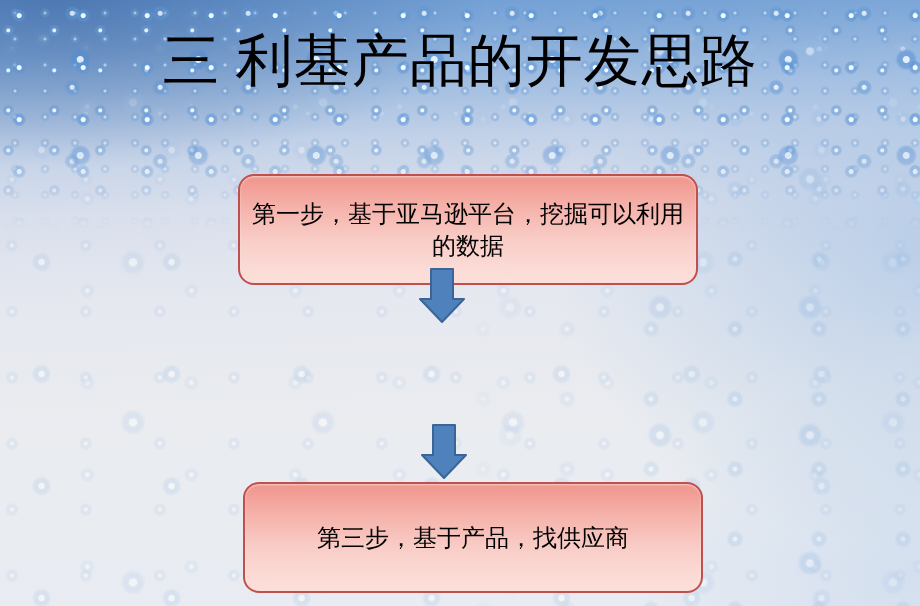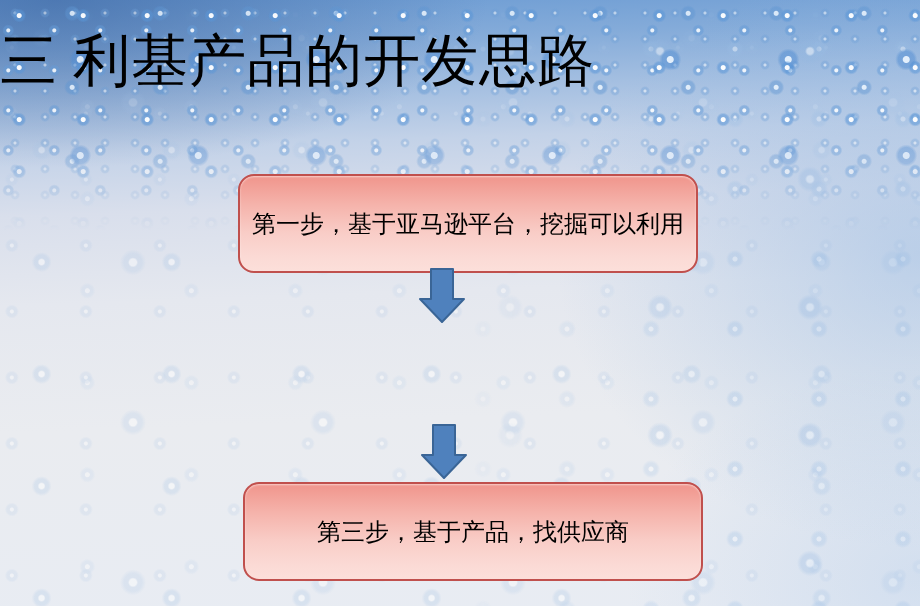--- a/index.html
+++ b/index.html
@@ -51,26 +51,26 @@
     background-image:
       radial-gradient(circle at 40% 40%, rgba(255,255,255,.9) 0 3px, rgba(150,185,225,.5) 5px 9px, rgba(150,185,225,0) 13px),
       radial-gradient(circle at 75% 70%, rgba(255,255,255,.75) 0 2px, rgba(155,190,228,.45) 3px 6px, rgba(155,190,228,0) 9px);
     background-size:150px 128px, 84px 70px;
     opacity:.6;
     -webkit-mask-image:linear-gradient(to right,transparent 45%,#000 78%);
     mask-image:linear-gradient(to right,transparent 45%,#000 78%);
   }
   .title{
     position:absolute; left:0; top:26px; width:100%;
-    text-align:left; color:#000;
+    text-align:center; color:#000;
     font-size:57px; line-height:70px; font-weight:400;
     letter-spacing:1px; white-space:pre;
   }
   .flow-box{
-    position:absolute; width:460px; height:99px; box-sizing:border-box;
+    position:absolute; width:460px; height:111px; box-sizing:border-box;
     border:2px solid #c0504d; border-radius:16px;
     background:linear-gradient(to bottom,
       #f0958c 0%, #f5b3ab 30%, #f9cdc7 60%, #fbdad5 85%, #fcdfda 100%);
     box-shadow:inset 0 1px 2px rgba(255,255,255,.55);
     display:flex; flex-direction:column; justify-content:center; align-items:center;
     color:#000; font-size:24px; line-height:32px; text-align:center;
   }
   .box-1{left:238px; top:174px;}
   .box-2{left:244px; top:329px;}
   .box-3{left:243px; top:482px;text-align:center;}
@@ -85,20 +85,21 @@
   <div class="bg-layer bg-topleft-shade"></div>
   <div class="bg-layer bg-droplets-soft"></div>
   <div class="bg-layer bg-droplets-right"></div>
   <div class="bg-layer bg-right-tint"></div>
   <div class="bg-layer bg-droplets-top"></div>
 
   <div class="title">三 利基产品的开发思路</div>
 
   <div class="flow-box box-1">
     <div>第一步，基于亚马逊平台，挖掘可以利用</div>
+    <div>的数据</div>
   </div>
 
   <svg class="arrow arrow-1" viewBox="0 0 46 55">
     <polygon points="12,1 34,1 34,31 45,31 23,54 1,31 12,31" fill="#4f81bd" stroke="#3a6596" stroke-width="2" stroke-linejoin="round"></polygon>
   </svg>
 
 
   <svg class="arrow arrow-2" viewBox="0 0 46 55">
     <polygon points="12,1 34,1 34,31 45,31 23,54 1,31 12,31" fill="#4f81bd" stroke="#3a6596" stroke-width="2" stroke-linejoin="round"></polygon>
   </svg>

